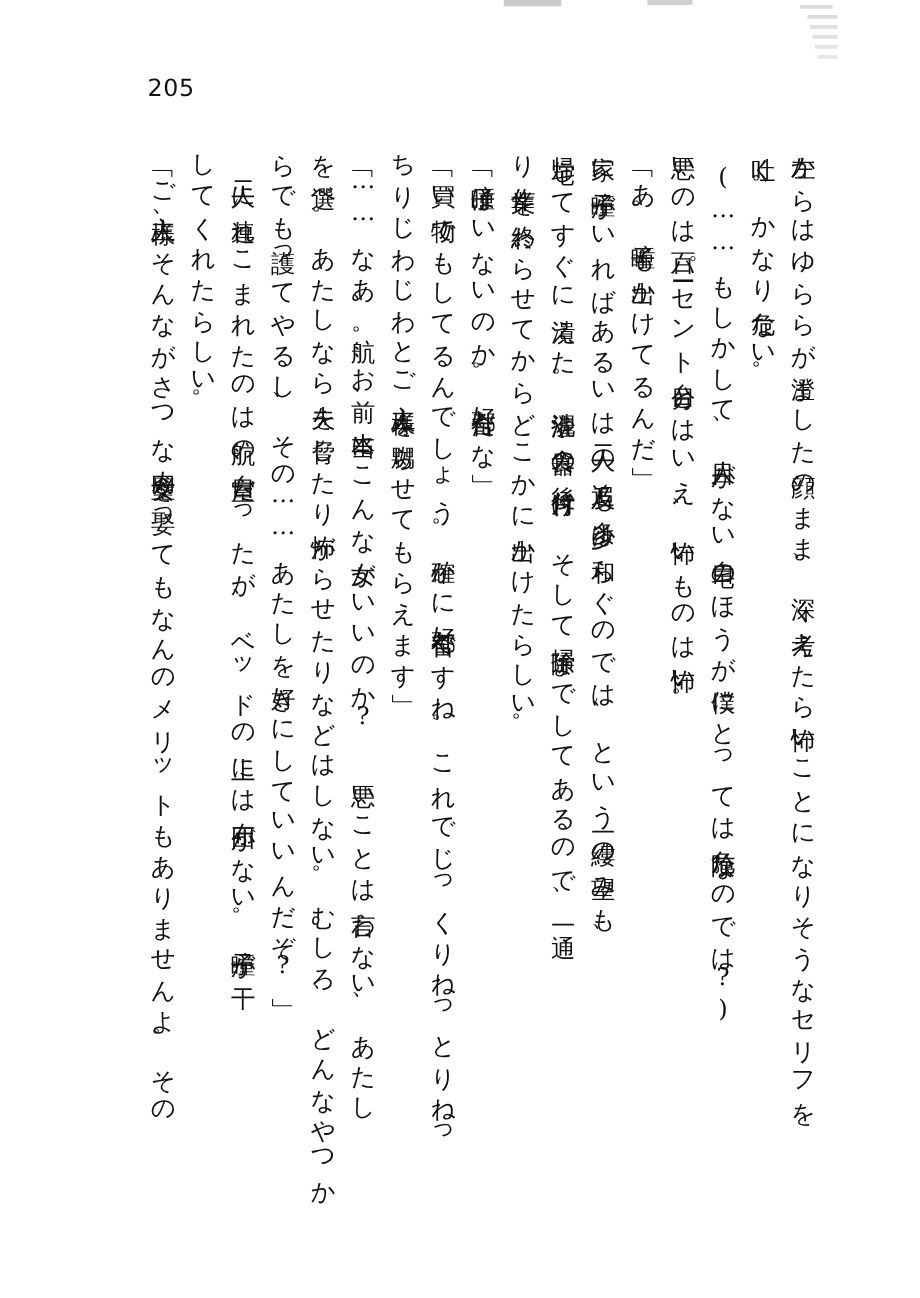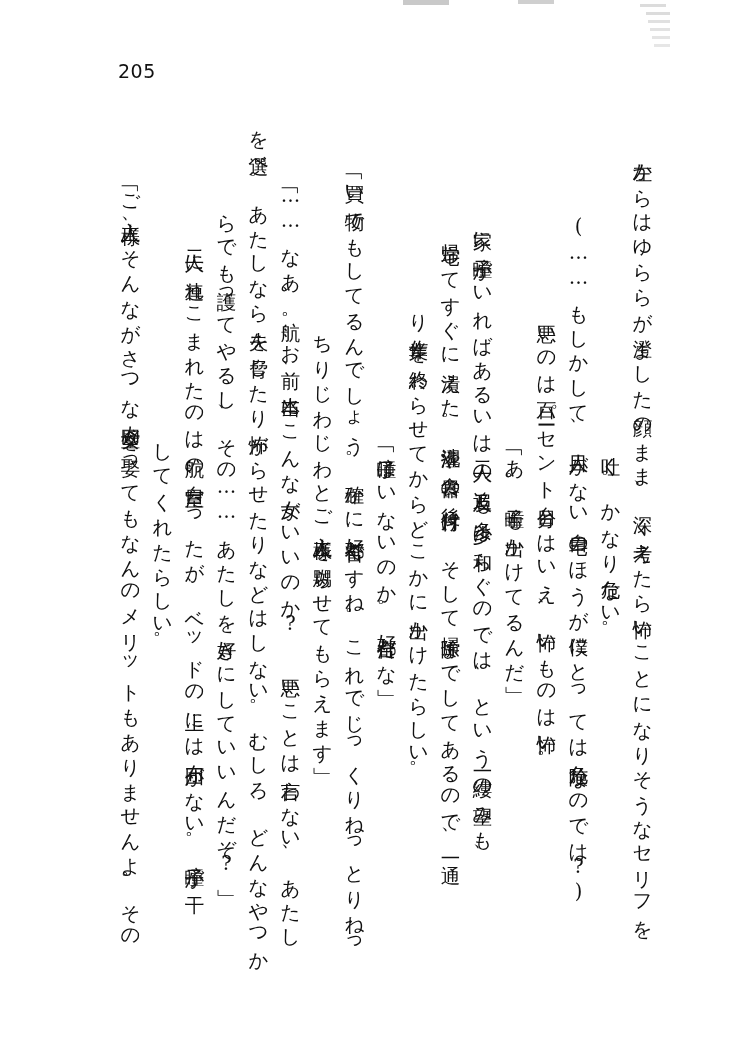--- a/index.html
+++ b/index.html
@@ -13,21 +13,20 @@
     font-family: "DejaVu Serif", "Liberation Serif", serif;
     color: #111111;
     overflow: hidden;
     position: relative;
   }
   .page {
     position: relative;
     width: 736px;
     height: 924px;
     box-sizing: border-box;
-    text-align: center;
   }
   
   .top-marks {
     position: absolute;
     top: 0;
     left: 0;
     width: 736px;
     height: 60px;
   }
   .mark {

